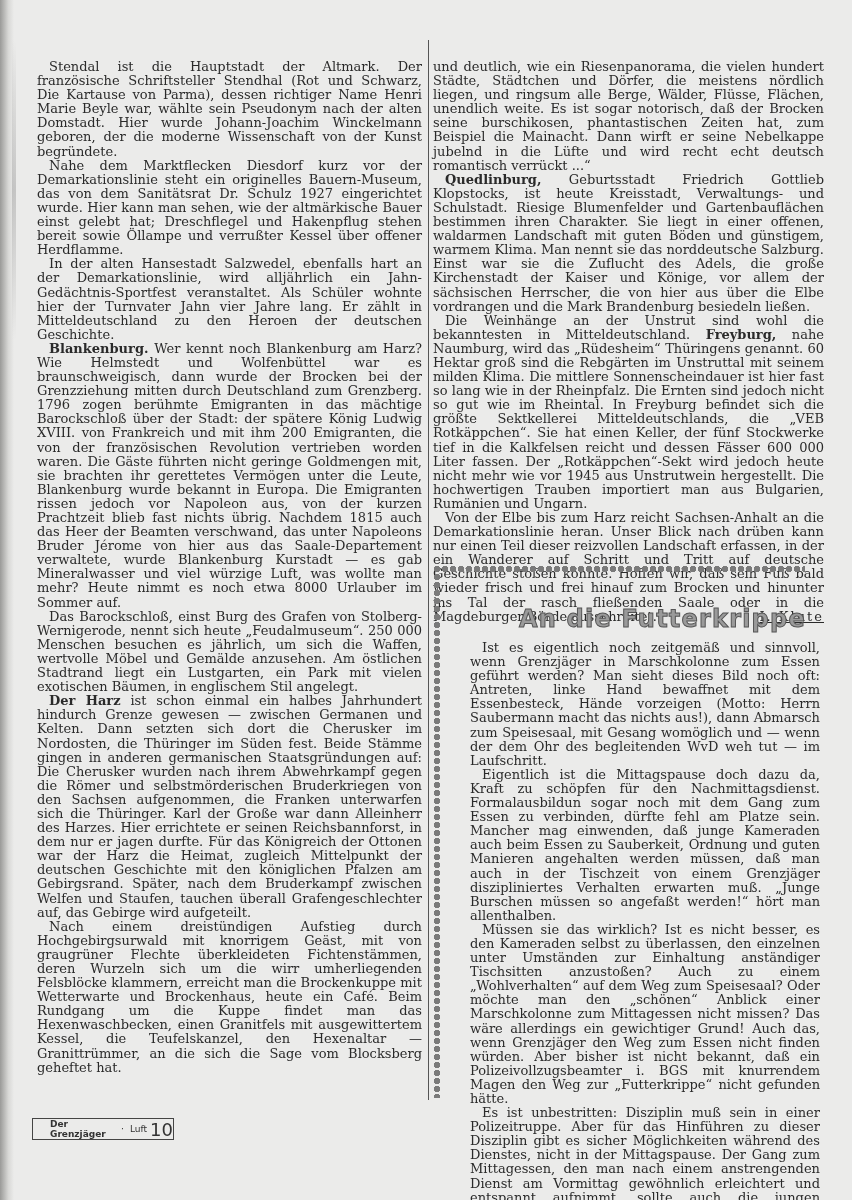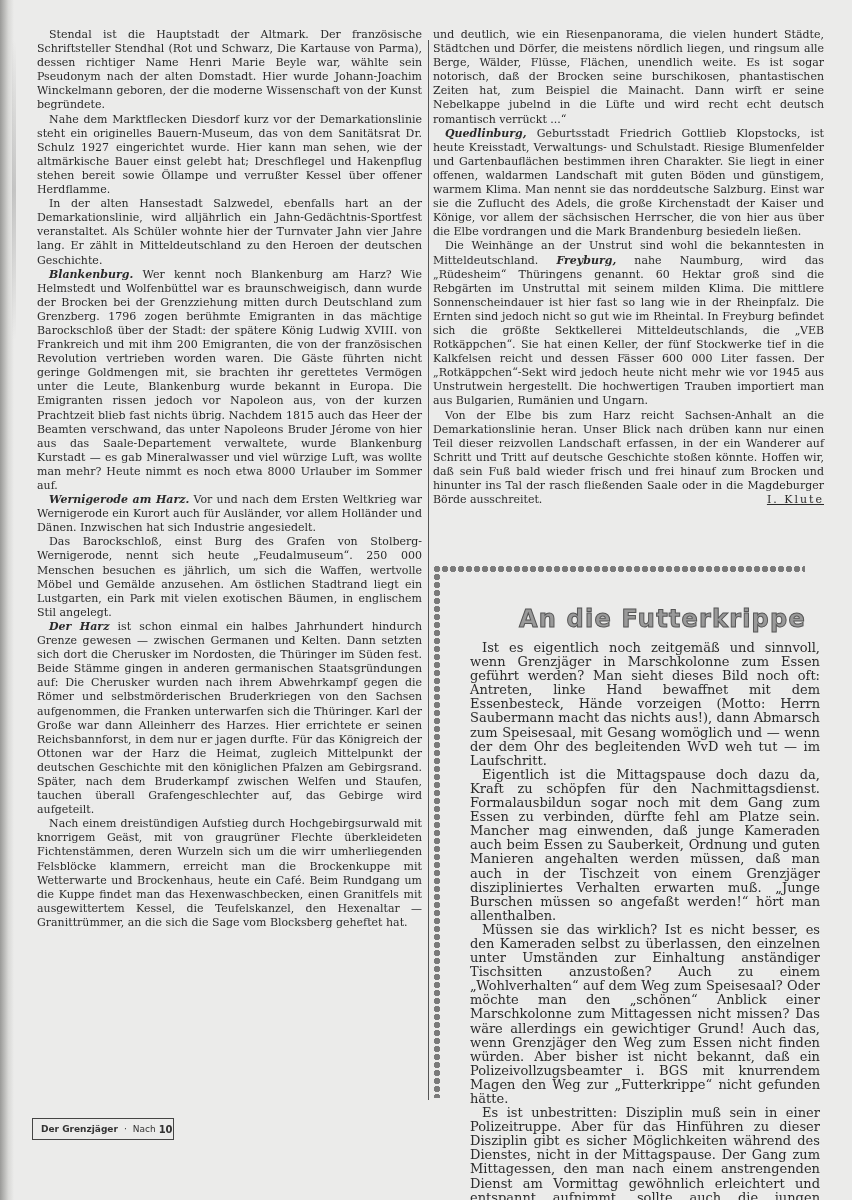--- a/index.html
+++ b/index.html
@@ -12,32 +12,32 @@
   }
   .page-shadow {
     position: absolute; left: 0; top: 0; width: 14px; height: 1200px;
     background: linear-gradient(to right, #9a9a98, #d8d8d6 60%, #ebebea);
   }
   .fold {
     position: absolute; left: 12px; top: 40px; width: 4px; height: 300px;
     background: linear-gradient(to bottom, rgba(140,140,140,0.0), rgba(150,150,150,0.45), rgba(150,150,150,0.0));
   }
   .col {
-    position: absolute; top: 28px;
-    font-size: 11px; line-height: 14.1px;
+    position: absolute; top: 60px;
+    font-size: 13px; line-height: 14.1px;
     text-align: justify; hyphens: manual;
   }
   .col-left { left: 37px; width: 385px; }
   .col-right { left: 433px; width: 391px; }
   .col-sep {
     position: absolute; left: 428px; top: 40px; width: 1px; height: 1060px;
     background: #555;
   }
   .col p { margin: 0; text-indent: 12px; }
-  .col p b { font-weight: bold; font-style: italic; }
+  .col p b { font-weight: bold; }
   .signature { float: right; letter-spacing: 2px; text-indent: 0; text-decoration: underline; }
 
   .box {
     position: absolute; left: 433px; top: 565px; width: 405px; height: 540px;
   }
   .dots-top {
     position: absolute; left: 0; top: 0; width: 372px; height: 8px;
     background-image: radial-gradient(circle at 4px 4px, #7a7a7a 3px, transparent 3.4px);
     background-size: 8px 8px; background-repeat: repeat-x;
   }
@@ -58,40 +58,39 @@
     position: absolute; left: 37px; top: 76px; width: 350px;
     font-size: 13px; line-height: 14.1px; text-align: justify;
   }
   .box-body p { margin: 0; text-indent: 12px; }
 
   .footer {
     position: absolute; left: 32px; top: 1118px; width: 142px; height: 22px;
     border: 1px solid #444; border-top-width: 1px;
     border-left-width: 1px; border-right-width: 1px;
     box-sizing: border-box;
-    display: flex; align-items: center; padding-left: 8px;
+    display: flex; align-items: center; padding-left: 17px;
     font-family: "DejaVu Sans", "Liberation Sans", sans-serif;
     font-size: 9px; color: #333;
   }
   .footer .pub { font-weight: bold; }
   .footer .dot { margin: 0 6px; }
-  .footer .num { font-weight: bold; font-size: 10px; margin-left: 3px; }
+  .footer .num { font-weight: normal; font-size: 18px; margin-left: 3px; }
 </style>
 </head>
 <body>
 
 <div class="page-shadow"></div>
 <div class="fold"></div>
 
 <div class="col col-left">
   <p><b></b><span>Stendal ist die Hauptstadt der Altmark. Der französische Schriftsteller Stendhal (Rot und Schwarz, Die Kartause von Parma), dessen richtiger Name Henri Marie Beyle war, wählte sein Pseudonym nach der alten Domstadt. Hier wurde Johann-Joachim Winckelmann geboren, der die moderne Wissenschaft von der Kunst begründete.</span></p>
   <p><b></b><span>Nahe dem Marktflecken Diesdorf kurz vor der Demarkationslinie steht ein originelles Bauern-Museum, das von dem Sanitätsrat Dr. Schulz 1927 eingerichtet wurde. Hier kann man sehen, wie der altmärkische Bauer einst gelebt hat; Dreschflegel und Hakenpflug stehen bereit sowie Öllampe und verrußter Kessel über offener Herdflamme.</span></p>
   <p><b></b><span>In der alten Hansestadt Salzwedel, ebenfalls hart an der Demarkationslinie, wird alljährlich ein Jahn-Gedächtnis-Sportfest veranstaltet. Als Schüler wohnte hier der Turnvater Jahn vier Jahre lang. Er zählt in Mitteldeutschland zu den Heroen der deutschen Geschichte.</span></p>
   <p><b>Blankenburg.</b><span> Wer kennt noch Blankenburg am Harz? Wie Helmstedt und Wolfenbüttel war es braunschweigisch, dann wurde der Brocken bei der Grenzziehung mitten durch Deutschland zum Grenzberg. 1796 zogen berühmte Emigranten in das mächtige Barockschloß über der Stadt: der spätere König Ludwig XVIII. von Frankreich und mit ihm 200 Emigranten, die von der französischen Revolution vertrieben worden waren. Die Gäste führten nicht geringe Goldmengen mit, sie brachten ihr gerettetes Vermögen unter die Leute, Blankenburg wurde bekannt in Europa. Die Emigranten rissen jedoch vor Napoleon aus, von der kurzen Prachtzeit blieb fast nichts übrig. Nachdem 1815 auch das Heer der Beamten verschwand, das unter Napoleons Bruder Jérome von hier aus das Saale-Departement verwaltete, wurde Blankenburg Kurstadt — es gab Mineralwasser und viel würzige Luft, was wollte man mehr? Heute nimmt es noch etwa 8000 Urlauber im Sommer auf.</span></p>
-  <p><b>Wernigerode am Harz.</b><span> Vor und nach dem Ersten Weltkrieg war Wernigerode ein Kurort auch für Ausländer, vor allem Holländer und Dänen. Inzwischen hat sich Industrie angesiedelt.</span></p>
   <p><b></b><span>Das Barockschloß, einst Burg des Grafen von Stolberg-Wernigerode, nennt sich heute „Feudalmuseum“. 250 000 Menschen besuchen es jährlich, um sich die Waffen, wertvolle Möbel und Gemälde anzusehen. Am östlichen Stadtrand liegt ein Lustgarten, ein Park mit vielen exotischen Bäumen, in englischem Stil angelegt.</span></p>
   <p><b>Der Harz</b><span> ist schon einmal ein halbes Jahrhundert hindurch Grenze gewesen — zwischen Germanen und Kelten. Dann setzten sich dort die Cherusker im Nordosten, die Thüringer im Süden fest. Beide Stämme gingen in anderen germanischen Staatsgründungen auf: Die Cherusker wurden nach ihrem Abwehrkampf gegen die Römer und selbstmörderischen Bruderkriegen von den Sachsen aufgenommen, die Franken unterwarfen sich die Thüringer. Karl der Große war dann Alleinherr des Harzes. Hier errichtete er seinen Reichsbannforst, in dem nur er jagen durfte. Für das Königreich der Ottonen war der Harz die Heimat, zugleich Mittelpunkt der deutschen Geschichte mit den königlichen Pfalzen am Gebirgsrand. Später, nach dem Bruderkampf zwischen Welfen und Staufen, tauchen überall Grafengeschlechter auf, das Gebirge wird aufgeteilt.</span></p>
   <p><b></b><span>Nach einem dreistündigen Aufstieg durch Hochgebirgsurwald mit knorrigem Geäst, mit von graugrüner Flechte überkleideten Fichtenstämmen, deren Wurzeln sich um die wirr umherliegenden Felsblöcke klammern, erreicht man die Brockenkuppe mit Wetterwarte und Brockenhaus, heute ein Café. Beim Rundgang um die Kuppe findet man das Hexenwaschbecken, einen Granitfels mit ausgewittertem Kessel, die Teufelskanzel, den Hexenaltar — Granittrümmer, an die sich die Sage vom Blocksberg geheftet hat.</span></p>
 </div>
 
 <div class="col-sep"></div>
 
 <div class="col col-right">
   <p style="text-indent:0"><b></b><span>und deutlich, wie ein Riesenpanorama, die vielen hundert Städte, Städtchen und Dörfer, die meistens nördlich liegen, und ringsum alle Berge, Wälder, Flüsse, Flächen, unendlich weite. Es ist sogar notorisch, daß der Brocken seine burschikosen, phantastischen Zeiten hat, zum Beispiel die Mainacht. Dann wirft er seine Nebelkappe jubelnd in die Lüfte und wird recht echt deutsch romantisch verrückt ...“</span></p>
   <p><b>Quedlinburg,</b><span> Geburtsstadt Friedrich Gottlieb Klopstocks, ist heute Kreisstadt, Verwaltungs- und Schulstadt. Riesige Blumenfelder und Gartenbauflächen bestimmen ihren Charakter. Sie liegt in einer offenen, waldarmen Landschaft mit guten Böden und günstigem, warmem Klima. Man nennt sie das norddeutsche Salzburg. Einst war sie die Zuflucht des Adels, die große Kirchenstadt der Kaiser und Könige, vor allem der sächsischen Herrscher, die von hier aus über die Elbe vordrangen und die Mark Brandenburg besiedeln ließen.</span></p>
@@ -107,15 +106,15 @@
     <p>Ist es eigentlich noch zeitgemäß und sinnvoll, wenn Grenzjäger in Marschkolonne zum Essen geführt werden? Man sieht dieses Bild noch oft: Antreten, linke Hand bewaffnet mit dem Essenbesteck, Hände vorzeigen (Motto: Herrn Saubermann macht das nichts aus!), dann Abmarsch zum Speisesaal, mit Gesang womöglich und — wenn der dem Ohr des begleitenden WvD weh tut — im Laufschritt.</p>
     <p>Eigentlich ist die Mittagspause doch dazu da, Kraft zu schöpfen für den Nachmittagsdienst. Formalausbildun sogar noch mit dem Gang zum Essen zu verbinden, dürfte fehl am Platze sein. Mancher mag einwenden, daß junge Kameraden auch beim Essen zu Sauberkeit, Ordnung und guten Manieren angehalten werden müssen, daß man auch in der Tischzeit von einem Grenzjäger diszipliniertes Verhalten erwarten muß. „Junge Burschen müssen so angefaßt werden!“ hört man allenthalben.</p>
     <p>Müssen sie das wirklich? Ist es nicht besser, es den Kameraden selbst zu überlassen, den einzelnen unter Umständen zur Einhaltung anständiger Tischsitten anzustoßen? Auch zu einem „Wohlverhalten“ auf dem Weg zum Speisesaal? Oder möchte man den „schönen“ Anblick einer Marschkolonne zum Mittagessen nicht missen? Das wäre allerdings ein gewichtiger Grund! Auch das, wenn Grenzjäger den Weg zum Essen nicht finden würden. Aber bisher ist nicht bekannt, daß ein Polizeivollzugsbeamter i. BGS mit knurrendem Magen den Weg zur „Futterkrippe“ nicht gefunden hätte.</p>
     <p>Es ist unbestritten: Disziplin muß sein in einer Polizeitruppe. Aber für das Hinführen zu dieser Disziplin gibt es sicher Möglichkeiten während des Dienstes, nicht in der Mittagspause. Der Gang zum Mittagessen, den man nach einem anstrengenden Dienst am Vormittag gewöhnlich erleichtert und entspannt aufnimmt, sollte auch die jungen Grenzjäger nicht in Magenkrämpfe führen.</p>
   </div>
 </div>
 
 <div class="footer">
   <span class="pub">Der Grenzjäger</span>
   <span class="dot">·</span>
-  <span>Nach</span>
+  <span>Luft</span>
   <span class="num">10</span>
 </div>
 
 </body></html>

